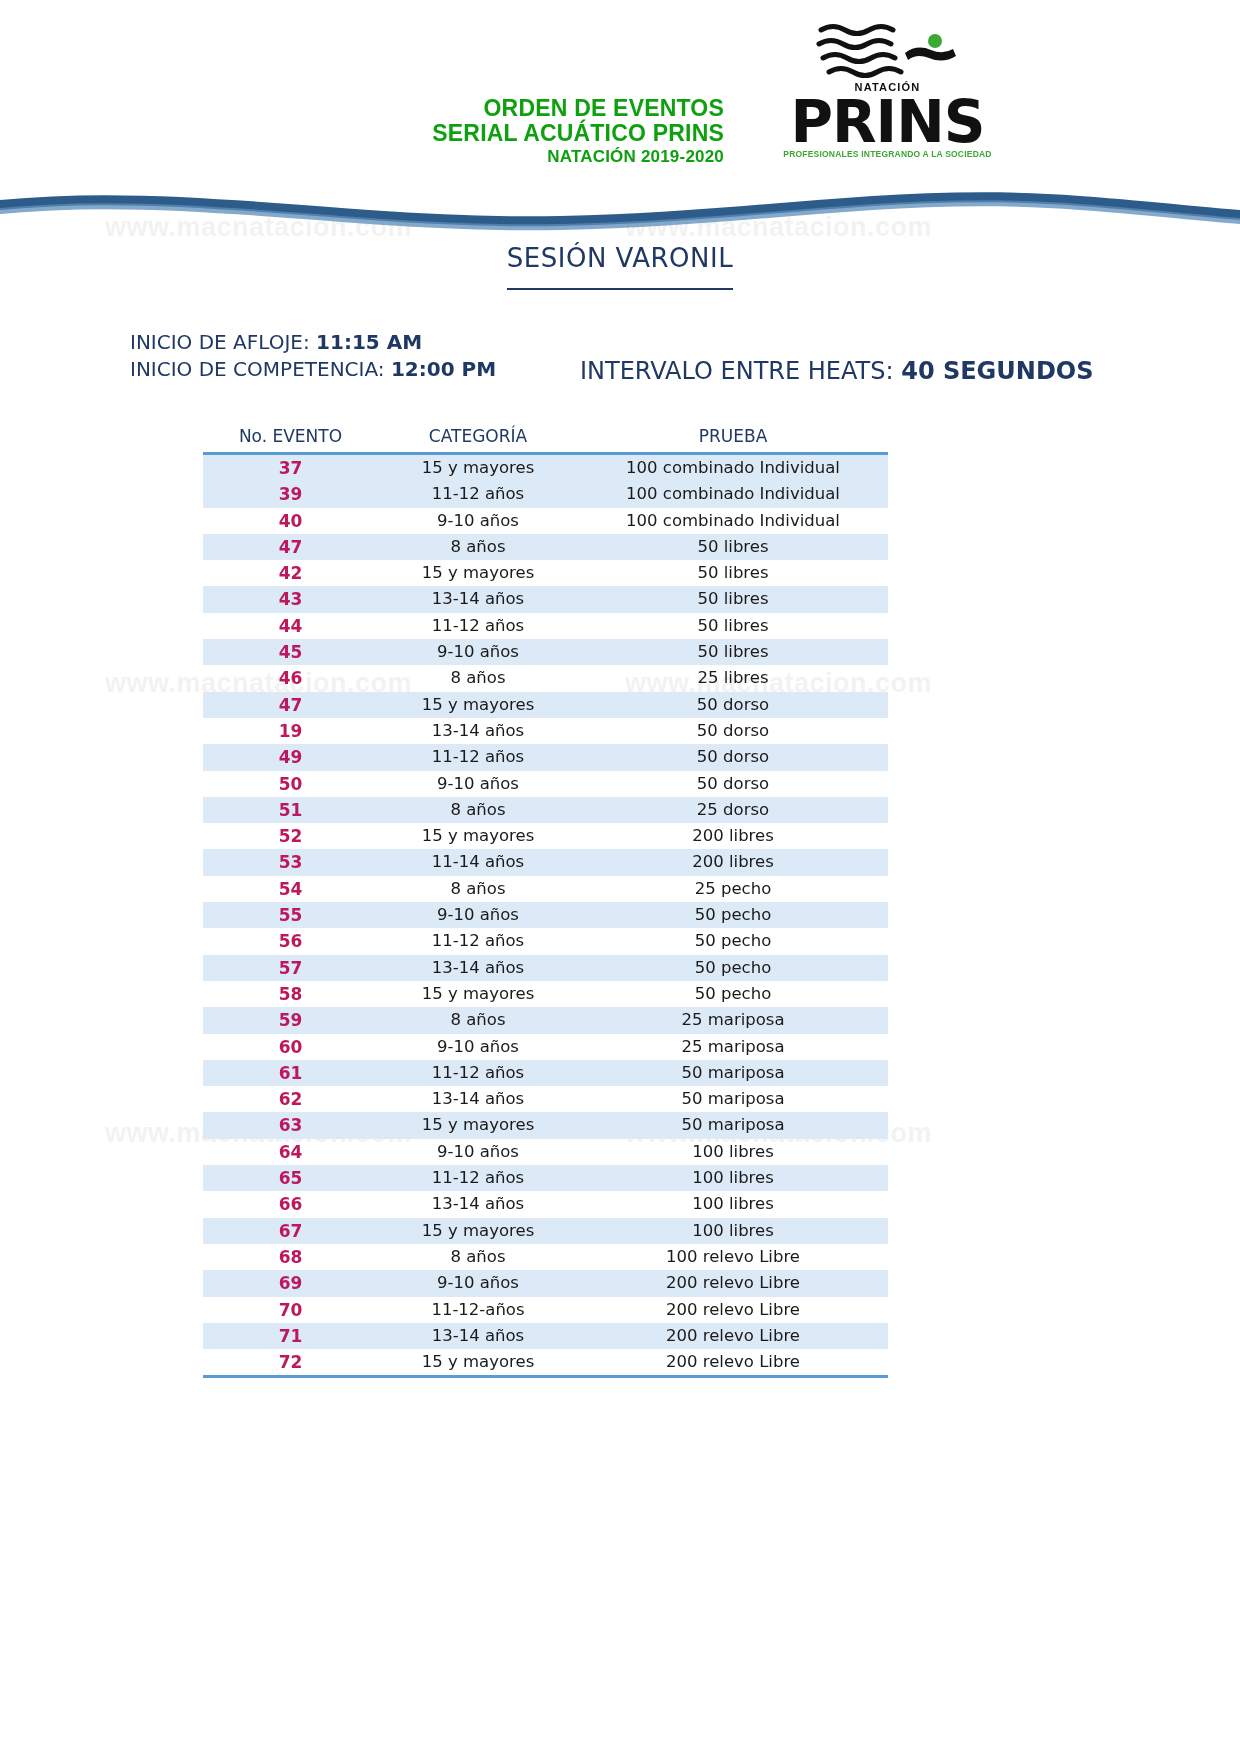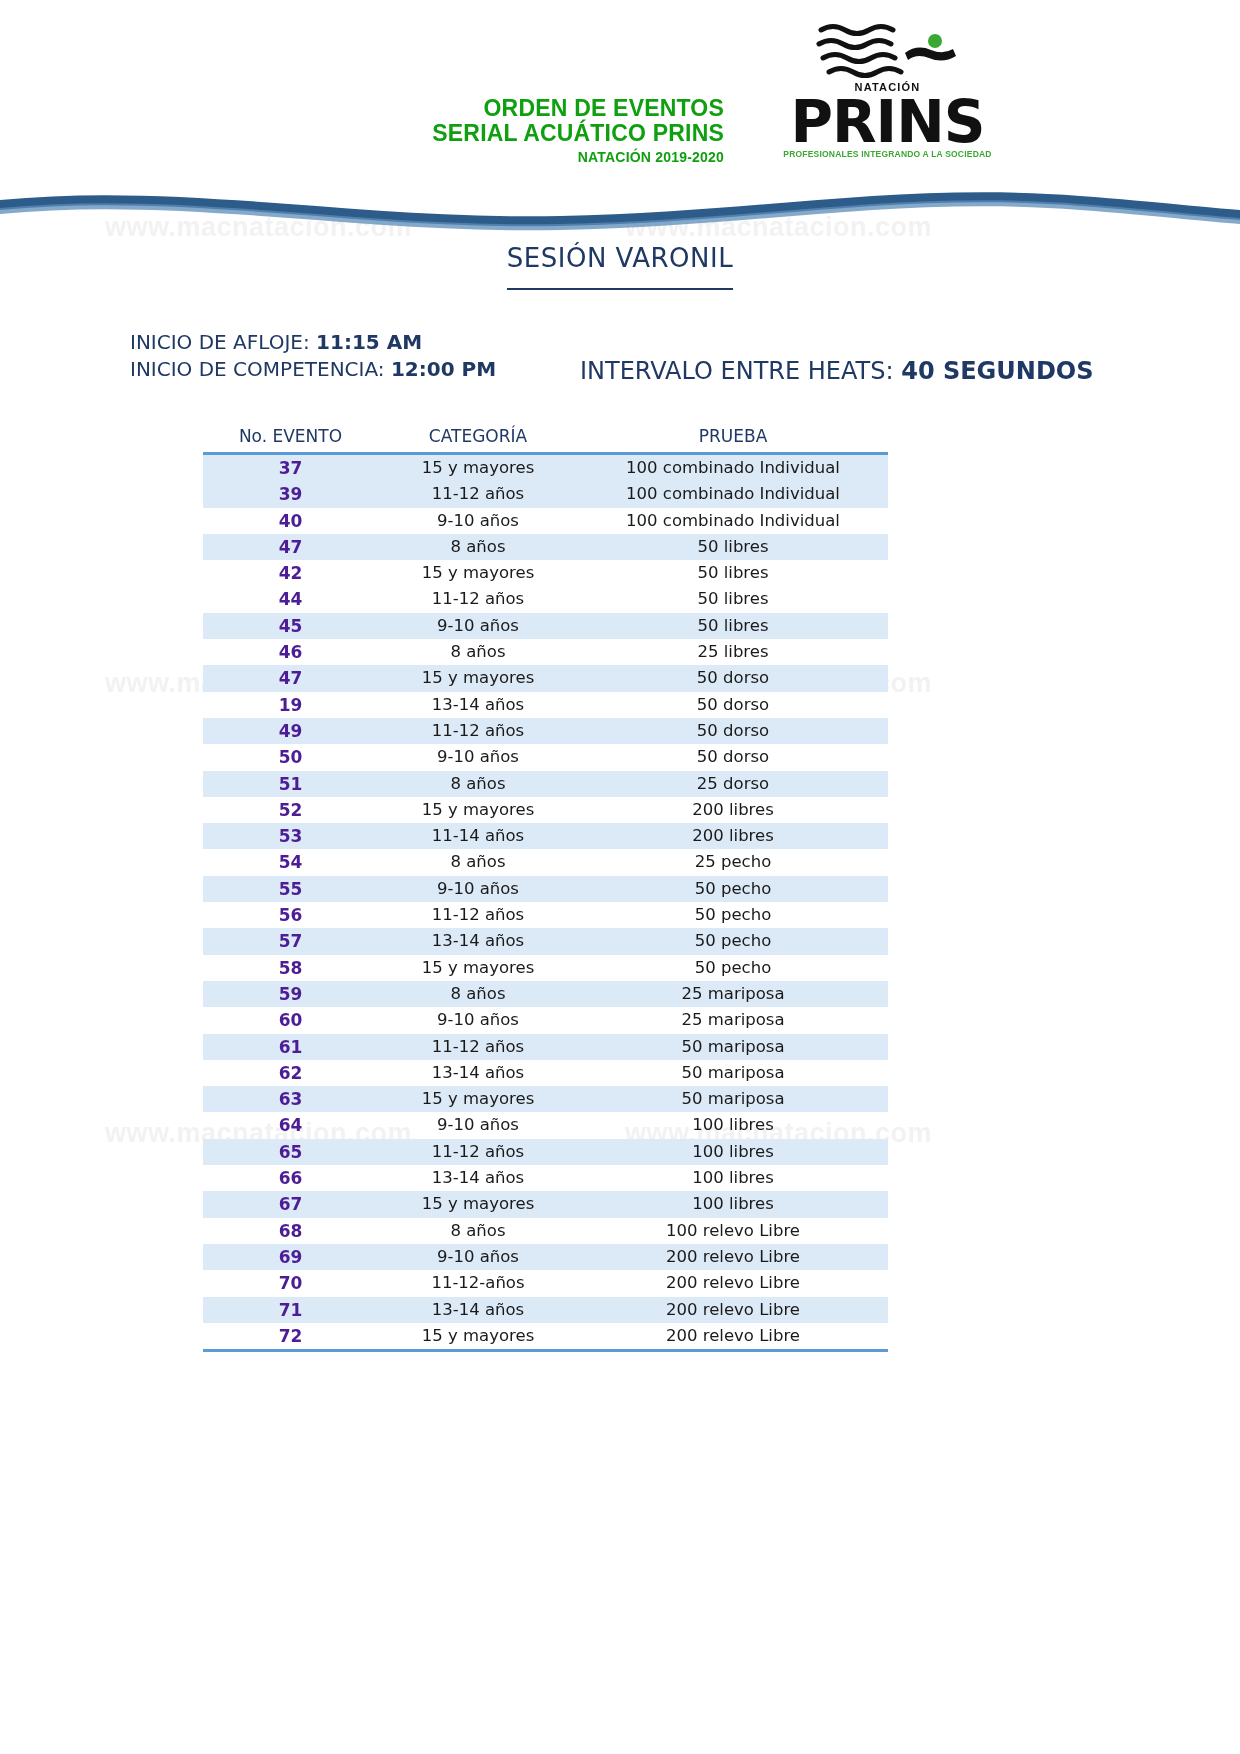--- a/index.html
+++ b/index.html
@@ -53,21 +53,21 @@
   }
   .title-block .t2 {
     font-size: 23px;
     font-weight: bold;
     line-height: 25px;
     color: #0fa00f;
     letter-spacing: 0.2px;
     padding-left: 9px;
   }
   .title-block .t3 {
-    font-size: 14px;
+    font-size: 17px;
     font-weight: bold;
     line-height: 22px;
     color: #0fa00f;
     letter-spacing: 0.2px;
   }
 
   
   .logo {
     position: absolute;
     right: 245px; top: 22px;
@@ -173,21 +173,21 @@
     font-size: 16.5px;
     color: #1a1a1a;
     text-align: center;
     height: 26.3px;
     padding: 0;
     line-height: 26.3px;
   }
   table.events td.ev {
     font-weight: bold;
     font-size: 17px;
-    color: #4c1d95;
+    color: #be185d;
   }
   table.events tbody tr.alt { background: #dce9f7; }
   table.events tbody tr:last-child { border-bottom: 3px solid #5b9bd5; }
   .col-ev { width: 175px; }
   .col-cat { width: 200px; }
   .col-pr { width: 310px; }
 </style>
 </head>
 <body>
 
@@ -286,20 +286,25 @@
           <tr class="alt">
             <td class="ev col-ev">47</td>
             <td class="col-cat">8 años</td>
             <td class="col-pr">50 libres</td>
           </tr>
           <tr>
             <td class="ev col-ev">42</td>
             <td class="col-cat">15 y mayores</td>
             <td class="col-pr">50 libres</td>
           </tr>
+          <tr class="alt">
+            <td class="ev col-ev">43</td>
+            <td class="col-cat">13-14 años</td>
+            <td class="col-pr">50 libres</td>
+          </tr>
           <tr>
             <td class="ev col-ev">44</td>
             <td class="col-cat">11-12 años</td>
             <td class="col-pr">50 libres</td>
           </tr>
           <tr class="alt">
             <td class="ev col-ev">45</td>
             <td class="col-cat">9-10 años</td>
             <td class="col-pr">50 libres</td>
           </tr>

